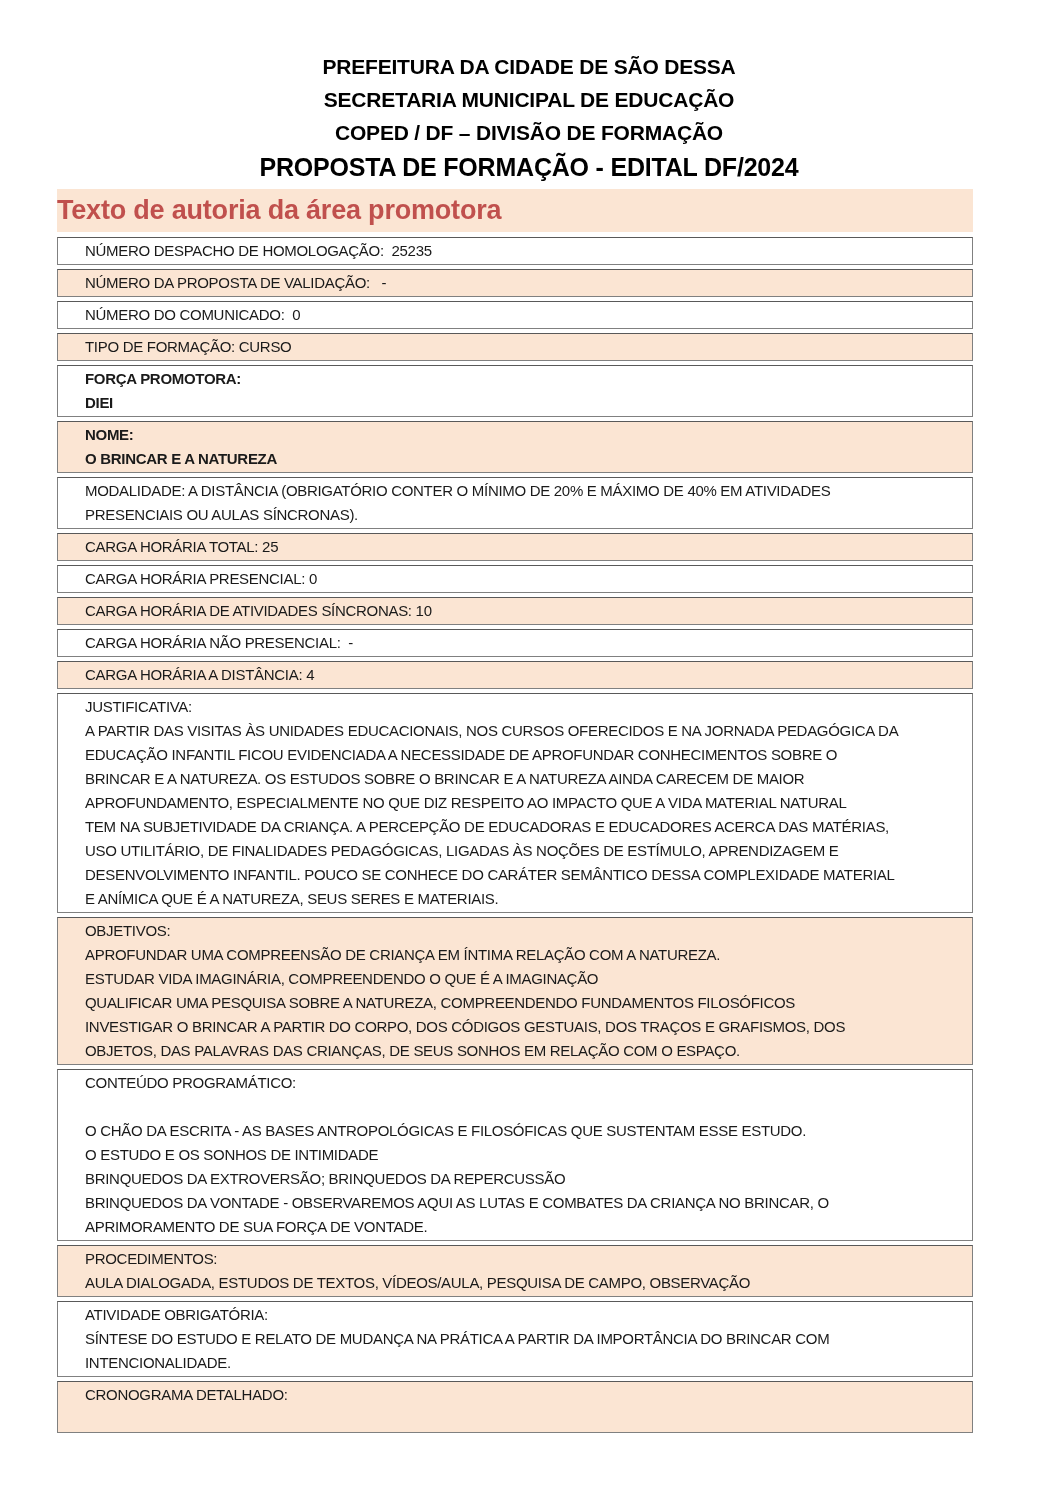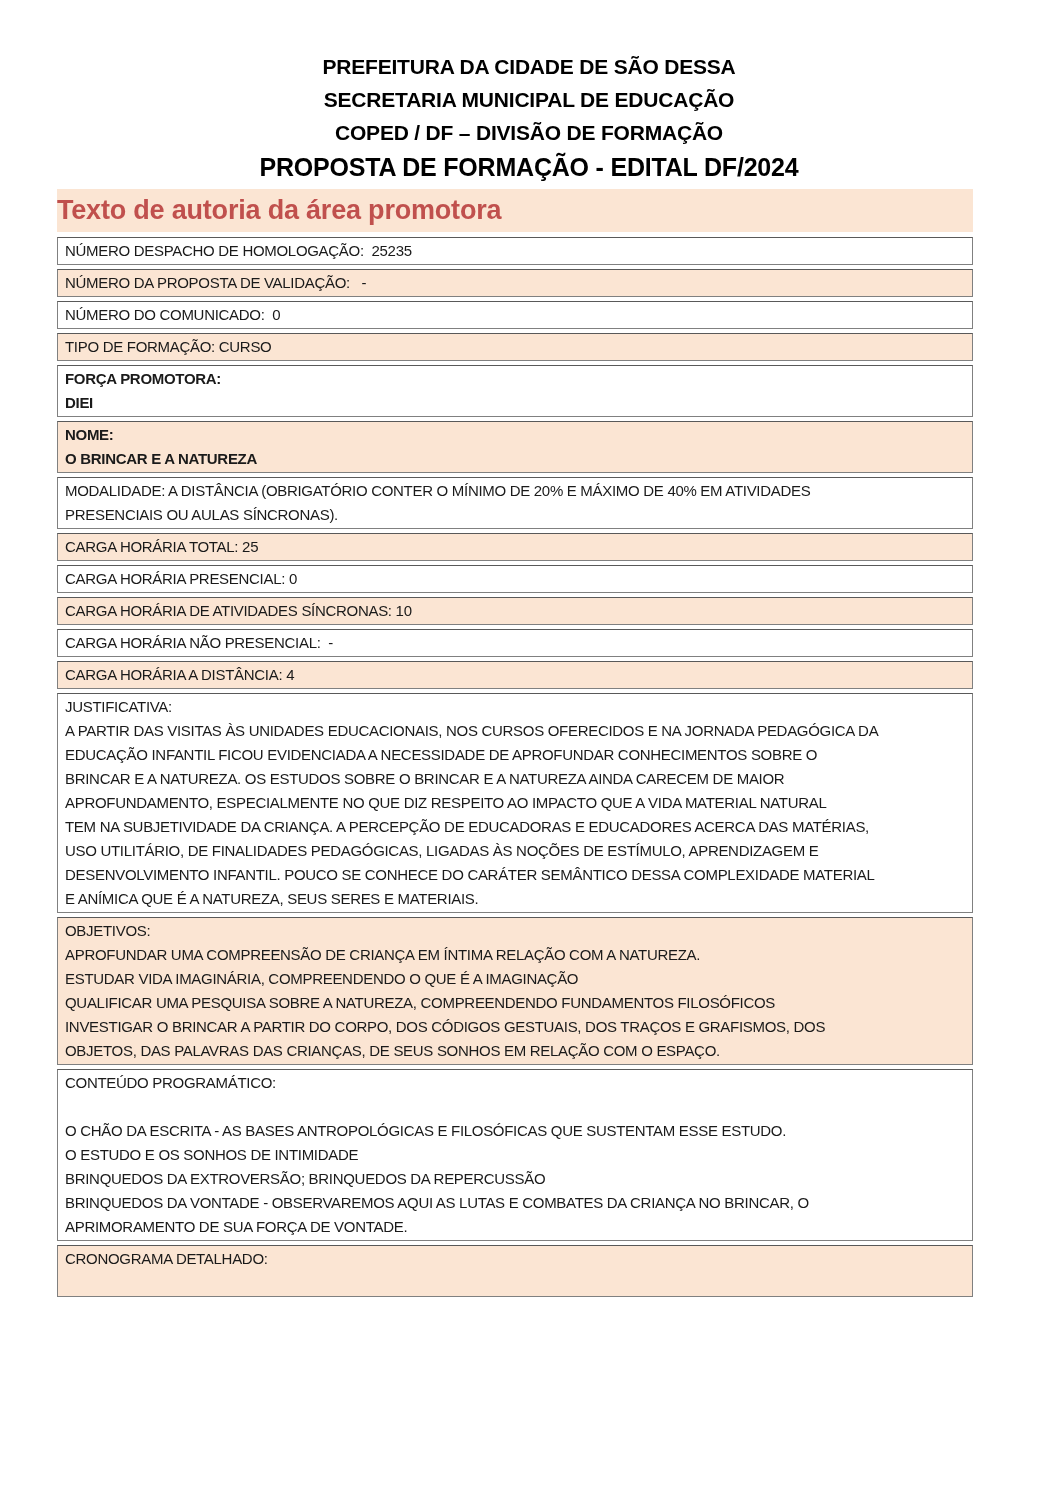--- a/index.html
+++ b/index.html
@@ -62,20 +62,21 @@
   }
   .row.bold .line {
     font-weight: bold;
   }
   .line {
     font-size: 15px;
     line-height: 24px;
     min-height: 24px;
     white-space: pre-wrap;
     letter-spacing: -0.3px;
+    margin-left: 20px;
   }
 </style>
 </head>
 <body>
 
 <div class="page">
 
   <div class="doc-header">
     <div class="h-line">PREFEITURA DA CIDADE DE SÃO DESSA</div>
     <div class="h-line">SECRETARIA MUNICIPAL DE EDUCAÇÃO</div>
@@ -149,18 +150,27 @@
       <div class="row">
         <div class="line">CONTEÚDO PROGRAMÁTICO:</div>
         <div class="line"></div>
         <div class="line">O CHÃO DA ESCRITA - AS BASES ANTROPOLÓGICAS E FILOSÓFICAS QUE SUSTENTAM ESSE ESTUDO.</div>
         <div class="line">O ESTUDO E OS SONHOS DE INTIMIDADE</div>
         <div class="line">BRINQUEDOS DA EXTROVERSÃO; BRINQUEDOS DA REPERCUSSÃO</div>
         <div class="line">BRINQUEDOS DA VONTADE - OBSERVAREMOS AQUI AS LUTAS E COMBATES DA CRIANÇA NO BRINCAR, O</div>
         <div class="line">APRIMORAMENTO DE SUA FORÇA DE VONTADE.</div>
       </div>
       <div class="row peach">
+        <div class="line">PROCEDIMENTOS:</div>
+        <div class="line">AULA DIALOGADA, ESTUDOS DE TEXTOS, VÍDEOS/AULA, PESQUISA DE CAMPO, OBSERVAÇÃO</div>
+      </div>
+      <div class="row">
+        <div class="line">ATIVIDADE OBRIGATÓRIA:</div>
+        <div class="line">SÍNTESE DO ESTUDO E RELATO DE MUDANÇA NA PRÁTICA A PARTIR DA IMPORTÂNCIA DO BRINCAR COM</div>
+        <div class="line">INTENCIONALIDADE.</div>
+      </div>
+      <div class="row peach">
         <div class="line">CRONOGRAMA DETALHADO:</div>
         <div class="line"></div>
       </div>
     </div>
 
 </div>
 
 </body></html>

